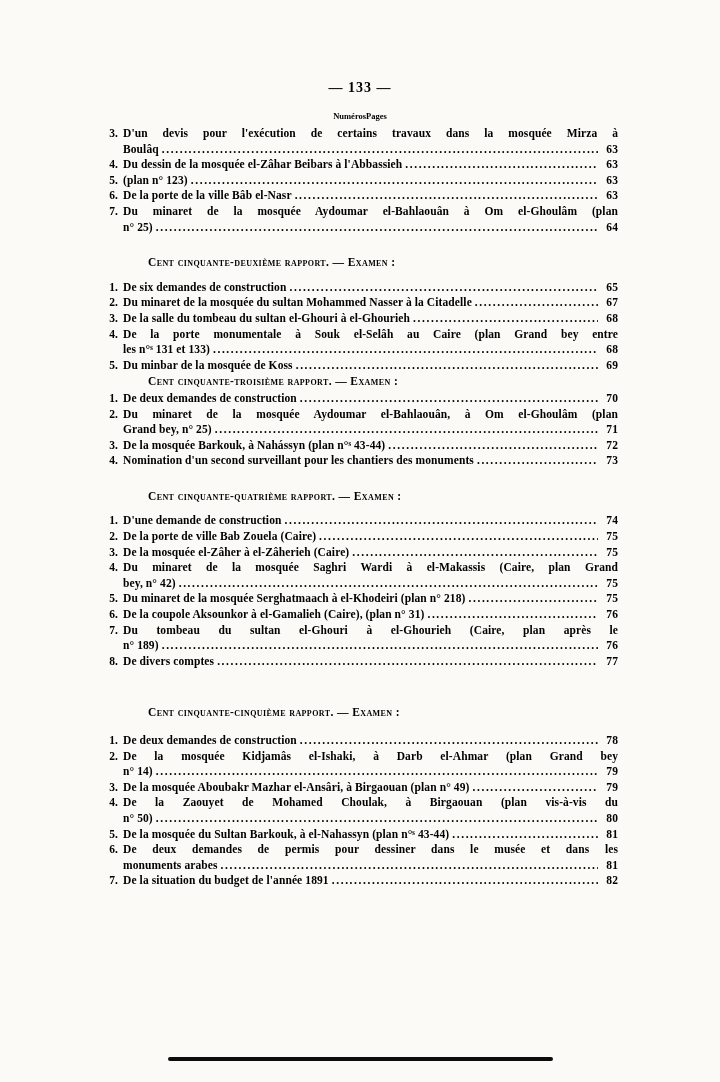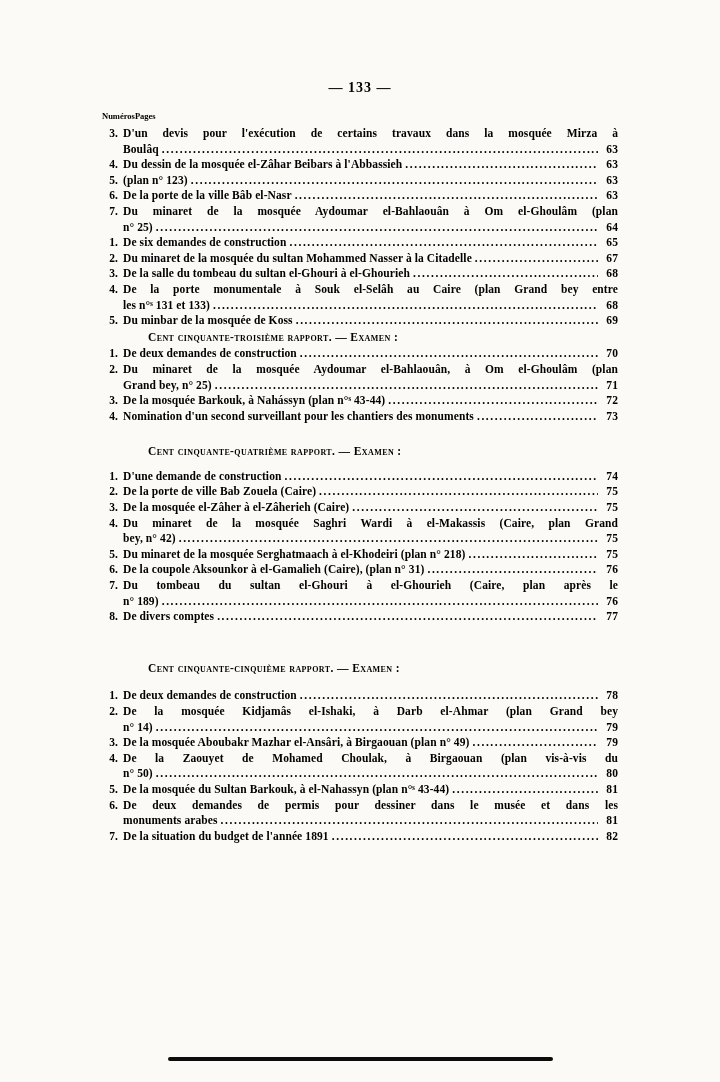--- a/index.html
+++ b/index.html
@@ -22,21 +22,21 @@
     font-size: 14px;
     font-weight: bold;
     letter-spacing: 1px;
   }
   .content {
     width: 516px;
     margin-left: 102px;
   }
   .col-headers {
     display: flex;
-    justify-content: flex-start;
+    justify-content: center;
     margin-top: 15px;
     font-size: 8.5px;
     font-weight: bold;
   }
   .toc { margin-top: 5px; }
   .heading {
     font-variant: small-caps;
     font-weight: bold;
     font-size: 11.5px;
     letter-spacing: 0.4px;
@@ -150,20 +150,21 @@
           <span class="num">7.</span>
           <div class="body">
             <div class="fl">Du minaret de la mosquée Aydoumar el-Bahlaouân à Om el-Ghoulâm (plan</div>
             <div class="ll">
               <span class="txt">n° 25)</span>
               <span class="dots"></span>
               <span class="pg">64</span>
             </div>
           </div>
         </div>
+        <div class="heading">Cent cinquante-deuxième rapport. — Examen :</div>
         <div class="item">
           <span class="num">1.</span>
           <div class="body">
             <div class="ll">
               <span class="txt">De six demandes de construction</span>
               <span class="dots"></span>
               <span class="pg">65</span>
             </div>
           </div>
         </div>

